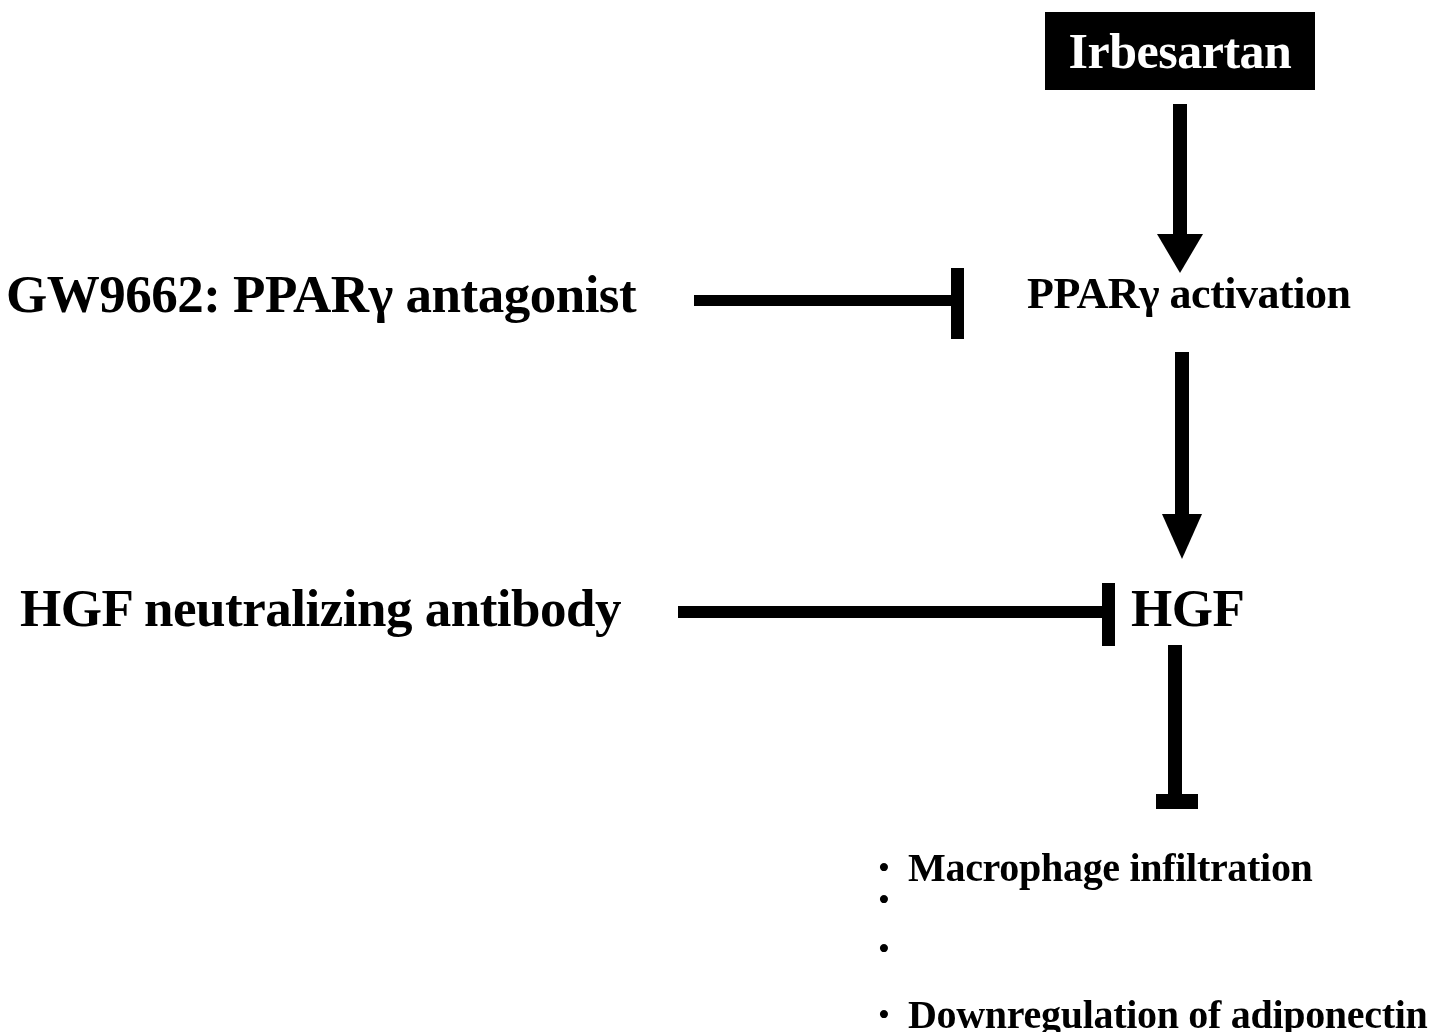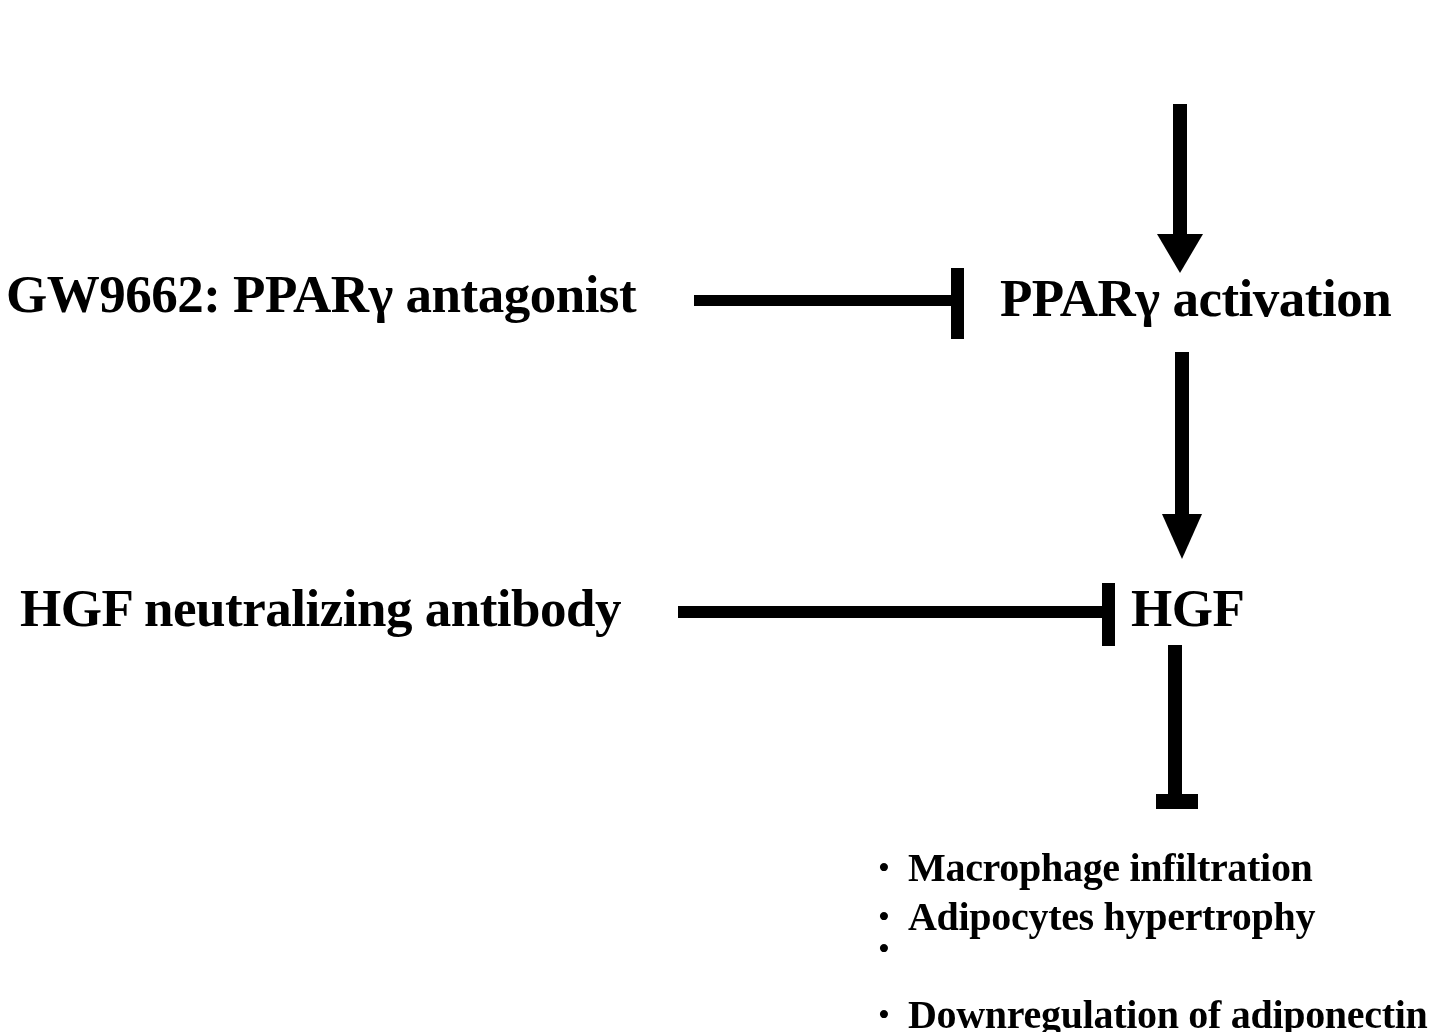--- a/index.html
+++ b/index.html
@@ -46,21 +46,21 @@
     font-weight: bold;
     font-size: 50px;
     color: #ffffff;
     letter-spacing: -0.5px;
     line-height: 1;
     white-space: nowrap;
   }
 
   
   #gw9662-label   { left: 6px;    top: 268px; font-size: 53px; }
-  #ppar-label     { left: 1000px; top: 272px; font-size: 53px; }
+  #ppar-label     { left: 1027px; top: 272px; font-size: 44px; }
   #hgf-ab-label   { left: 20px;   top: 582px; font-size: 53px; }
   #hgf-label      { left: 1131px; top: 582px; font-size: 53px; }
 
   
   .svg-layer {
     position: absolute;
     left: 0;
     top: 0;
     width: 1441px;
     height: 1032px;
@@ -98,20 +98,23 @@
     white-space: nowrap;
     letter-spacing: -0.3px;
     margin-top: 12px;
   }
 </style>
 </head>
 <body>
 
 <div id="canvas">
 
+  <div class="drug-box">
+    <span class="drug-text">Irbesartan</span>
+  </div>
 
   <svg class="svg-layer" viewBox="0 0 1441 1032" width="1441" height="1032" xmlns="http://www.w3.org/2000/svg">
 
     <g>
       <rect x="1173" y="104" width="14" height="134" fill="#000000"></rect>
       <polygon points="1157,234 1203,234 1180,273" fill="#000000"></polygon>
     </g>
 
     <g>
       <rect x="694" y="295" width="262" height="11" fill="#000000"></rect>
@@ -142,21 +145,20 @@
 
   <div class="lbl" id="hgf-ab-label">HGF neutralizing antibody</div>
 
   <div class="outcome-list">
     <div class="outcome-item">
       <span class="outcome-bullet">•</span>
       <span class="outcome-text">Macrophage infiltration</span>
     </div>
     <div class="outcome-item">
       <span class="outcome-bullet">•</span>
-      <span class="outcome-text">Adipocytes hypertrophy</span>
     </div>
     <div class="outcome-item">
       <span class="outcome-bullet">•</span>
     </div>
     <div class="outcome-item">
       <span class="outcome-bullet">•</span>
       <span class="outcome-text">Downregulation of adiponectin</span>
     </div>
   </div>
 

